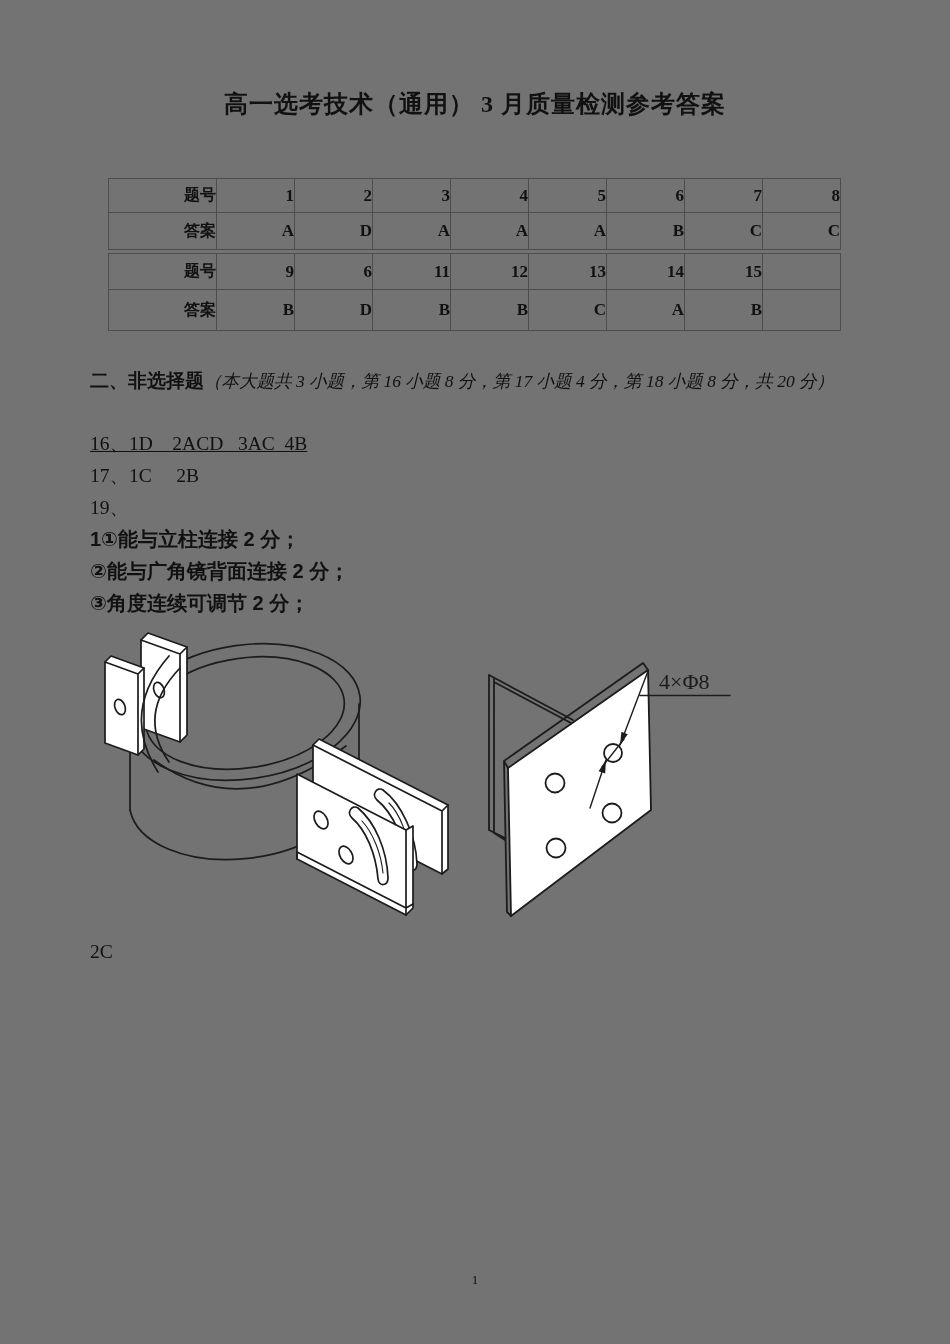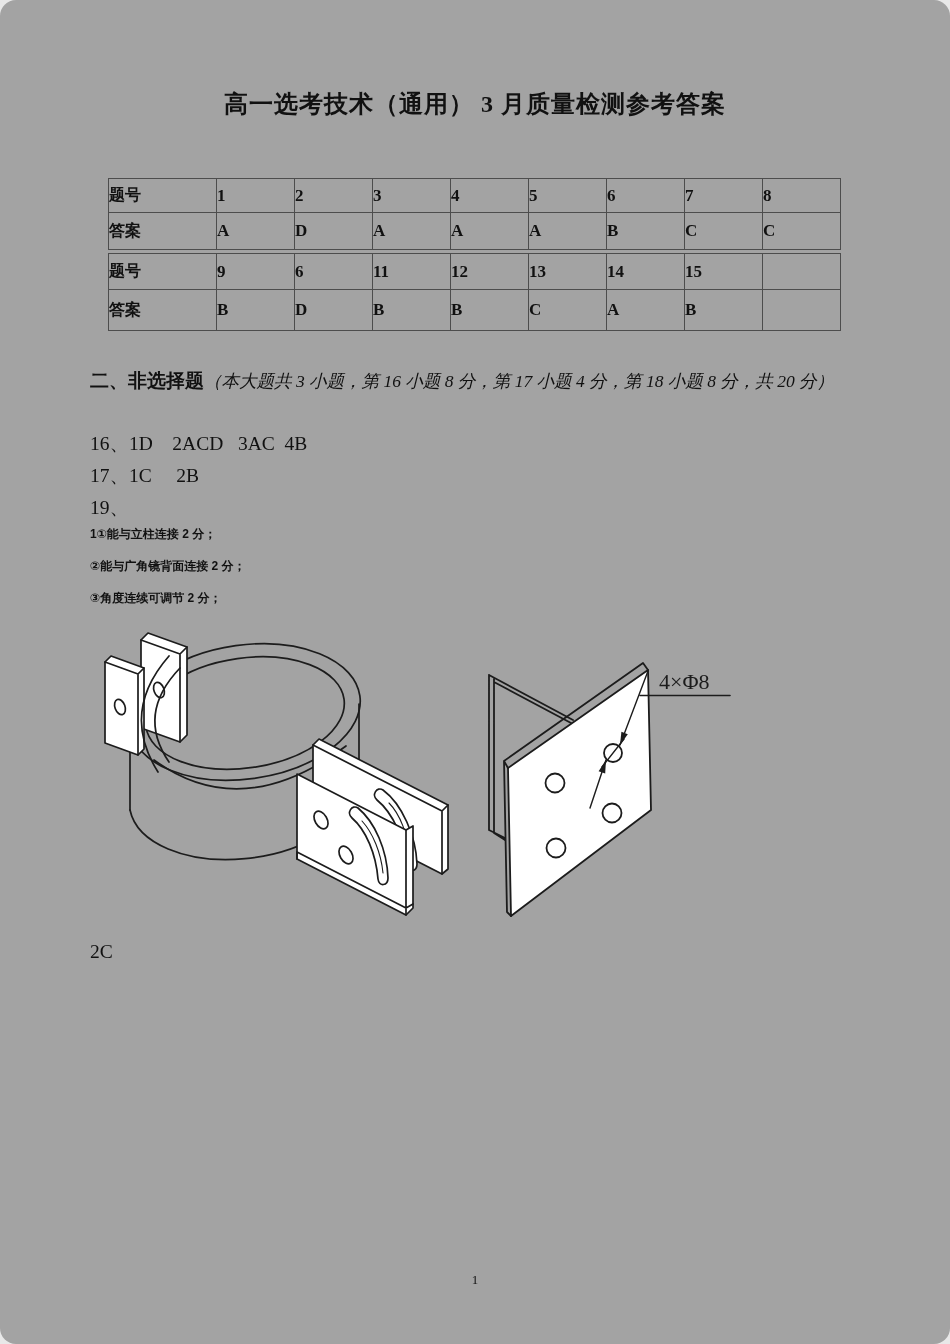--- a/index.html
+++ b/index.html
@@ -1,38 +1,38 @@
 <!DOCTYPE html>
 <html><head>
 <meta charset="utf-8">
 <style>
   html,body{margin:0;padding:0;background:#e8e8e8;}
   #page{
-    position:relative;width:950px;height:1344px;margin:0 auto;background:#a3a3a3;
-    font-family:"Liberation Serif","DejaVu Serif",serif;color:#111;overflow:hidden;border-radius:16px;
+    position:relative;width:950px;height:1344px;margin:0 auto;background:#737373;
+    font-family:"Liberation Serif","DejaVu Serif",serif;color:#111;overflow:hidden;
   }
   .abs{position:absolute;}
   .title-line{top:88px;left:0;width:950px;text-align:center;font-size:24px;letter-spacing:1px;}
   .title-main{font-family:"Liberation Serif","DejaVu Serif",serif;font-weight:600;}
   .title-bold{font-family:"Liberation Sans","DejaVu Sans",sans-serif;font-weight:bold;}
   .sec-head{font-family:"Liberation Sans","DejaVu Sans",sans-serif;font-weight:bold;font-size:19px;white-space:pre;}
   .h1{left:90px;top:146px;}
   .h2{left:90px;top:368px;}
   .h2 .paren{font-family:"Liberation Serif","DejaVu Serif",serif;font-weight:normal;font-size:17.5px;font-style:italic;}
   .tablewrap{left:108px;top:178px;width:736px;}
   table{border-collapse:collapse;table-layout:fixed;width:732px;}
   table.t1{margin-bottom:3px;}
-  td{border:1.6px solid #4d4d4d;text-align:left;vertical-align:middle;
+  td{border:1.6px solid #4d4d4d;text-align:right;vertical-align:middle;
      font-weight:bold;font-size:17px;font-family:"Liberation Serif","DejaVu Serif",serif;padding:0;}
   td.lab{font-family:"Liberation Sans","DejaVu Sans",sans-serif;font-size:16px;}
   tr.r-a{height:34px;} tr.r-b{height:37px;} tr.r-c{height:36px;} tr.r-d{height:41px;}
   .ansline{left:90px;font-size:19.5px;white-space:pre;}
   .serifline{font-family:"Liberation Serif","DejaVu Serif",serif;}
-  .heitiline{font-family:"Liberation Sans","DejaVu Sans",sans-serif;font-weight:bold;font-size:12px;}
-  .l16{top:430px;} .l17{top:462px;} .l18{top:494px;}
+  .heitiline{font-family:"Liberation Sans","DejaVu Sans",sans-serif;font-weight:bold;font-size:20px;}
+  .l16{top:430px;text-decoration:underline;} .l17{top:462px;} .l18{top:494px;}
   .li1{top:526px;} .li2{top:558px;} .li3{top:590px;text-align:right;}
   .fig1{left:90px;top:612px;}
   .fig2{left:480px;top:648px;}
   .tail2c{left:90px;top:941px;font-size:19.5px;}
   .pageno{top:1272px;left:0;width:950px;text-align:center;font-size:13px;}
   svg text{font-family:"Liberation Serif","DejaVu Serif",serif;}
 </style>
 </head>
 <body>
 

